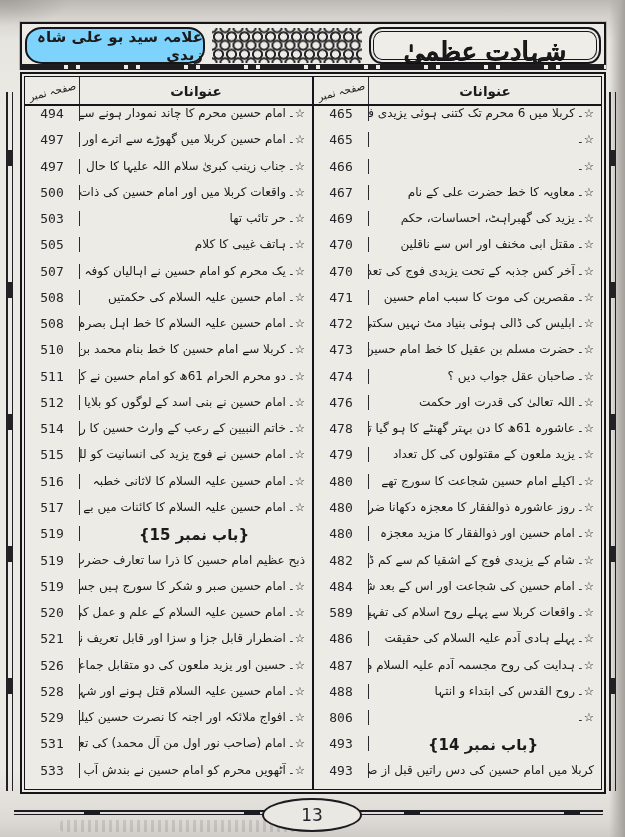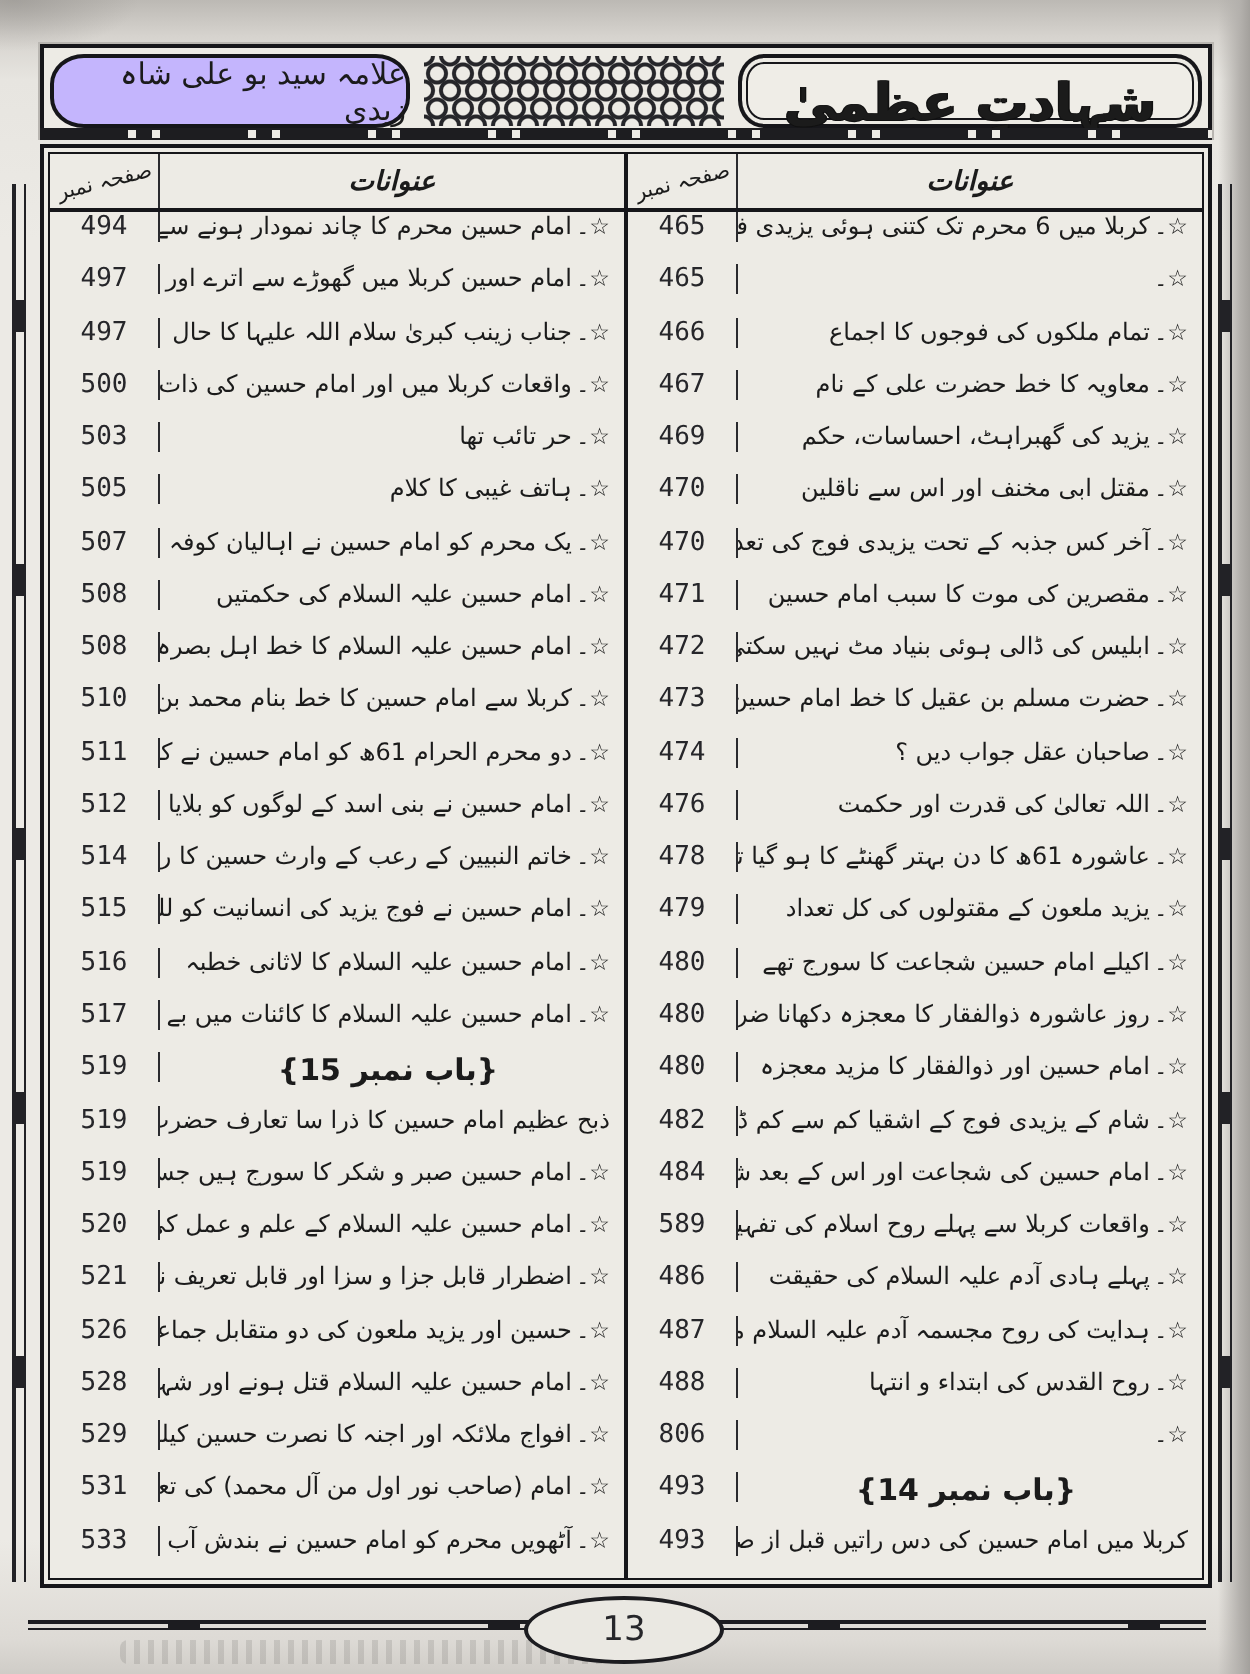--- a/index.html
+++ b/index.html
@@ -27,38 +27,38 @@
   
   .header-band{
     position:absolute;left:20px;top:22px;width:586px;height:47px;
     border:2px solid #16161a;background:#edebe5;
     box-sizing:border-box;display:flex;align-items:stretch;padding:3px;gap:5px;
     box-shadow:0 0 0 1px #b9b6b1;
   }
   .author-cartouche{
     width:176px;flex:none;border:2px solid #16161a;border-radius:17px/15px;
     display:flex;align-items:center;justify-content:center;
-    direction:rtl;font-size:15px;font-weight:normal;background:#c4b5fd;
+    direction:rtl;font-size:15px;font-weight:bold;background:#7dd3fc;
   }
   .chain-ornament{
     flex:1;margin:1px 2px;
     background-image:
       radial-gradient(circle at 50% 50%, rgba(0,0,0,0) 3.2px, #26262a 3.8px, #26262a 5.2px, rgba(0,0,0,0) 5.8px),
       radial-gradient(circle at 50% 50%, rgba(0,0,0,0) 3.2px, #26262a 3.8px, #26262a 5.2px, rgba(0,0,0,0) 5.8px);
     background-size:13px 17.5px,13px 17.5px;
     background-position:0 0,6.5px 8.5px;
   }
   .title-cartouche{
     width:228px;flex:none;border:2px solid #16161a;border-radius:13px/14px;
     box-shadow:inset 0 0 0 2px #edebe5, inset 0 0 0 3px #16161a;
     display:flex;align-items:center;justify-content:center;
     direction:rtl;background:#efede7;
   }
   .title-cartouche .t{
-    font-weight:bold;font-size:26px;letter-spacing:1px;
+    font-weight:normal;font-size:26px;letter-spacing:1px;
     text-shadow:0.7px 0 0 #111, -0.7px 0 0 #111, 0 0.5px 0 #111;
     margin-top:11px;
   }
   
   .ornament-strip{
     position:absolute;left:20px;top:64px;width:586px;height:6px;
     background:repeating-linear-gradient(90deg,
       #1d1d20 0 44px, #edebe5 44px 48px, #1d1d20 48px 56px, #edebe5 56px 60px);
     border-top:1px solid #1d1d20;border-bottom:1px solid #1d1d20;
     box-sizing:border-box;
@@ -86,21 +86,21 @@
   .subtable.left-half{border-right:2px solid #16161a;}
   .sub-head{flex:none;height:27px;display:flex;border-bottom:2px solid #16161a;}
   .num-head{
     width:54px;flex:none;border-right:1px solid #2a2a2e;
     display:flex;align-items:center;justify-content:center;
     direction:rtl;font-size:10.5px;overflow:hidden;
   }
   .num-head .lbl{display:inline-block;transform:rotate(-14deg);white-space:nowrap;}
   .title-head{
     flex:1;display:flex;align-items:center;justify-content:center;
-    direction:rtl;font-size:13.5px;font-weight:bold;font-style:italic;
+    direction:rtl;font-size:13.5px;font-weight:bold;
   }
   .rows{flex:1;display:flex;flex-direction:column;}
   .toc-row{flex:1 1 0;display:flex;min-height:0;align-items:flex-start;}
   .num-cell{
     width:54px;flex:none;border-right:1px solid #2a2a2e;
     display:flex;align-items:center;justify-content:center;
     font-family:"DejaVu Sans Mono", monospace;font-size:13px;color:#26262a;
   }
   .title-cell{
     flex:1;min-width:0;direction:rtl;text-align:right;
@@ -368,21 +368,20 @@
             <div class="toc-row">
               <div class="num-cell">465</div>
               <div class="title-cell">
                 <span class="star">☆۔</span>
               </div>
             </div>
             <div class="toc-row">
               <div class="num-cell">466</div>
               <div class="title-cell">
                 <span class="star">☆۔</span>
-                <span>تمام ملکوں کی فوجوں کا اجماع</span>
               </div>
             </div>
             <div class="toc-row">
               <div class="num-cell">467</div>
               <div class="title-cell">
                 <span class="star">☆۔</span>
                 <span>معاویہ کا خط حضرت علی کے نام</span>
               </div>
             </div>
             <div class="toc-row">

